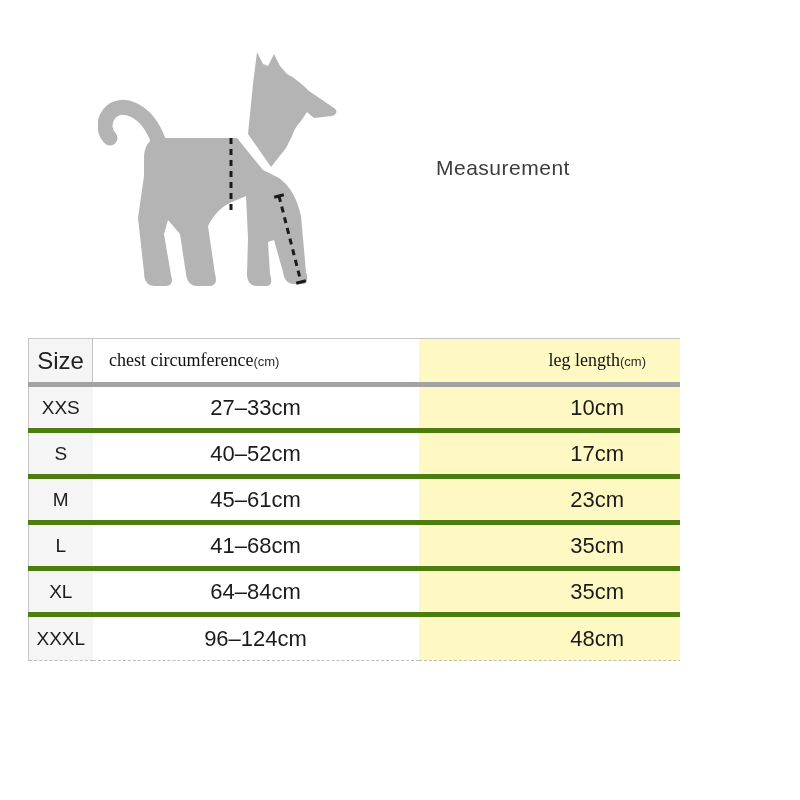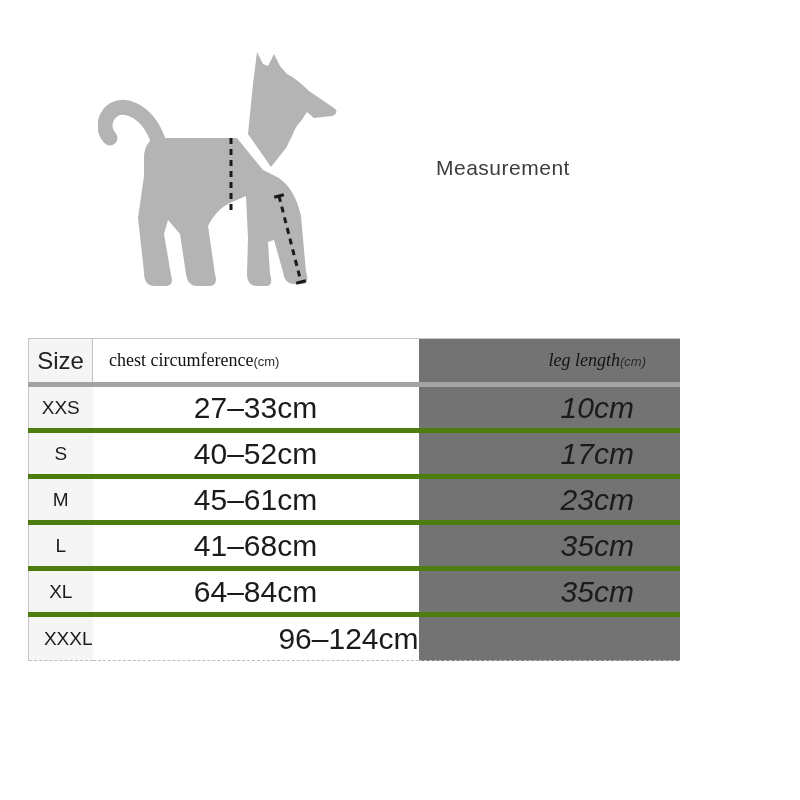--- a/index.html
+++ b/index.html
@@ -54,24 +54,24 @@
     text-align: center;
   }
   .size-chart thead th {
     height: 46px;
     border-bottom: 5px solid #a3a3a3;
   }
   .size-chart tbody td {
     height: 46px;
     border-bottom: 5px solid #4d7c0f;
   }
-  .size-chart tbody tr:last-child td { border-bottom: none; text-align: right; }
+  .size-chart tbody tr:last-child td { border-bottom: none; }
 
   .col-size-bg { background: #f5f5f5; }
-  .col-leg-bg  { background: #737373; font-style: italic; }
+  .col-leg-bg  { background: #fef9c3; }
 
   th.h-size {
     font-size: 24px;
     color: #222222;
     border-right: 1px solid #c2c2c2;
   }
   th.h-chest {
     text-align: left;
     padding-left: 16px;
   }
@@ -80,21 +80,21 @@
     font-size: 18px;
     color: #121212;
     text-align: right;
   }
   .hdr-unit {
     font-family: "Liberation Sans", sans-serif;
     font-size: 13px;
     color: #2a2a2a;
   }
   td.cell-size { font-size: 19px; }
-  td.cell-val  { font-size: 30px; }
+  td.cell-val  { font-size: 22px; }
 </style>
 </head>
 <body>
 
 <div class="page">
 
   <div class="illustration">
     <svg class="dog-svg" viewBox="0 0 250 245" xmlns="http://www.w3.org/2000/svg">
 
       <path d="M 60,92 C 48,60 22,52 11,66 C 5,74 6,84 12,90" fill="none" stroke="#b4b4b4" stroke-width="15" stroke-linecap="round"></path>

